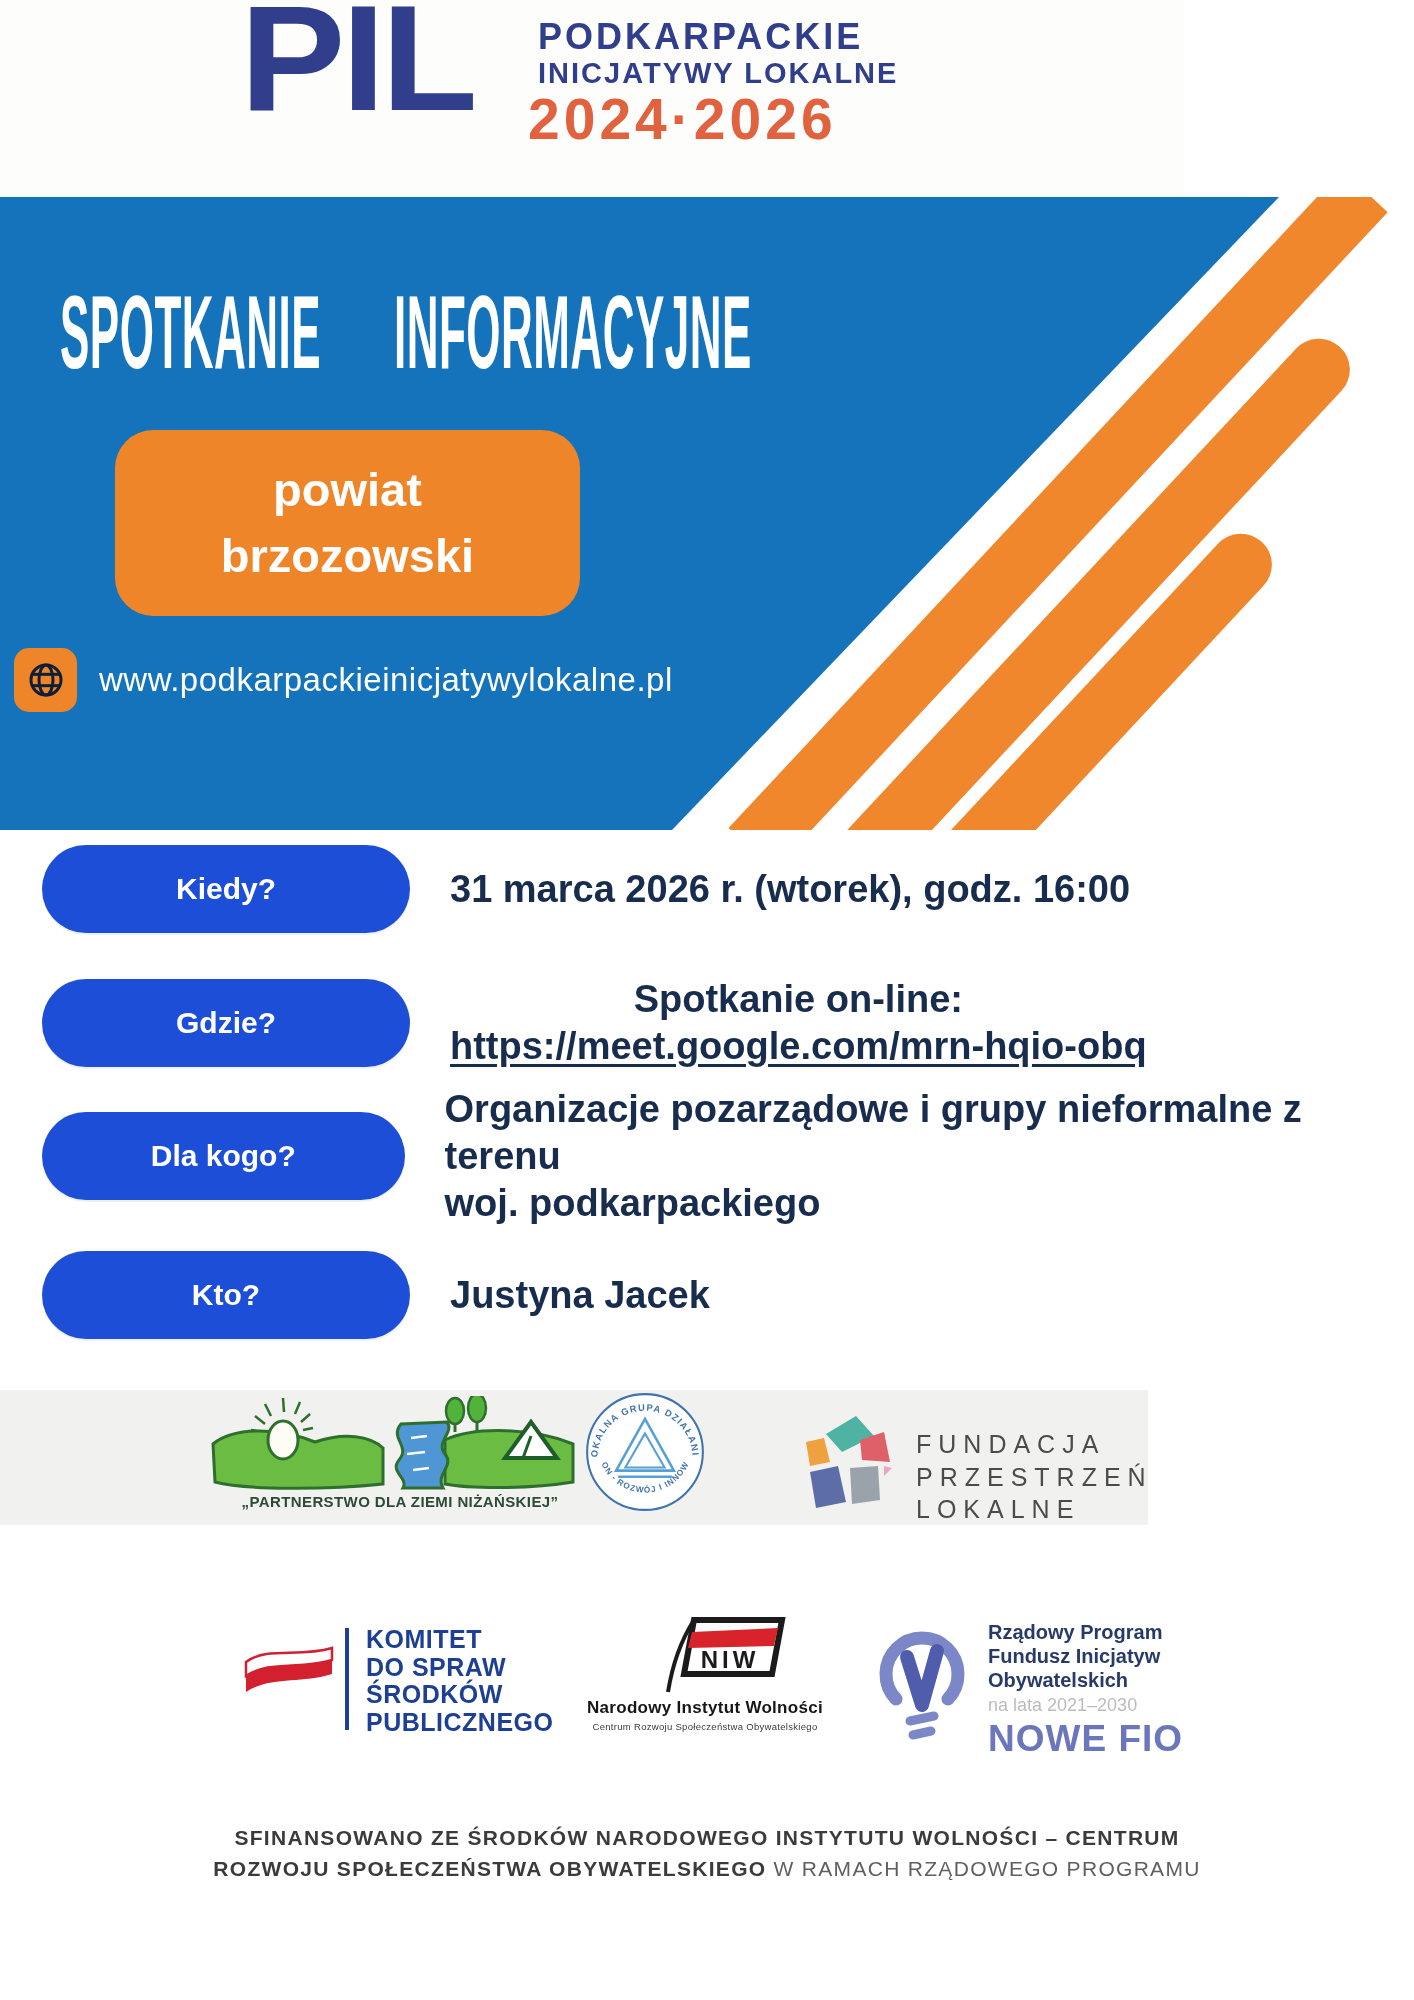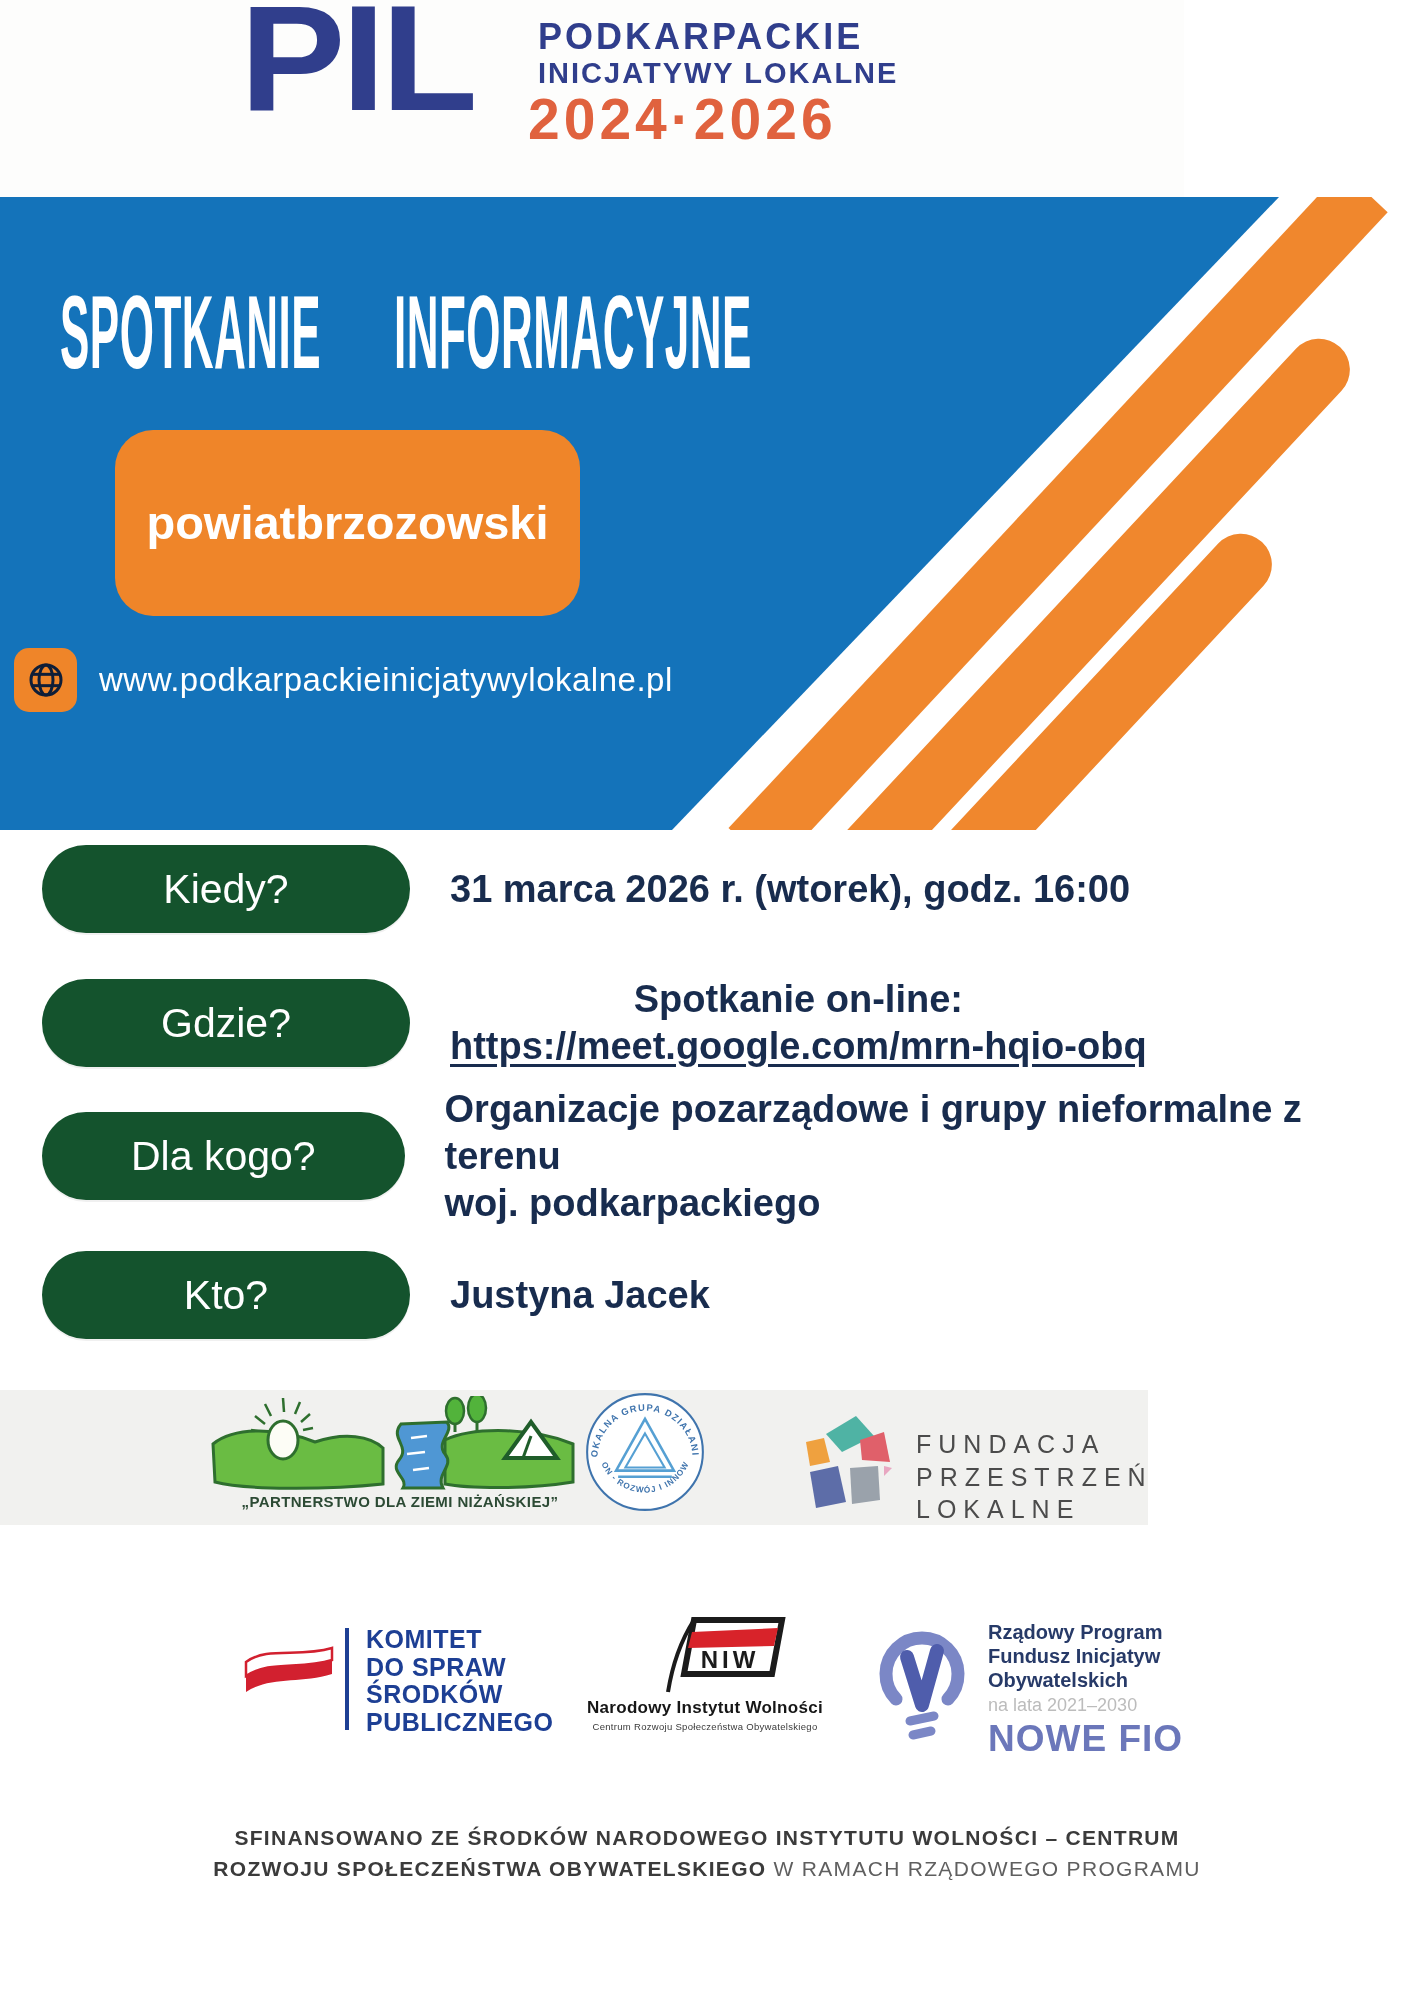--- a/index.html
+++ b/index.html
@@ -17,33 +17,33 @@
   .logo-years{position:absolute;left:528px;top:86px;font-size:57px;font-weight:800;
               color:#e0623e;letter-spacing:4px;}
 
   
   .banner{position:absolute;left:0;top:197px;width:1414px;height:633px;overflow:hidden;}
   .banner-art{position:absolute;left:0;top:0;}
   .banner-title{position:absolute;left:60px;top:84px;margin:0;color:#ffffff;font-weight:700;
                 font-size:88px;line-height:1;white-space:nowrap;word-spacing:120px;letter-spacing:1px;
                 transform:scale(.50,1.18);transform-origin:left top;}
   .region-box{position:absolute;left:115px;top:233px;width:465px;height:186px;border-radius:38px;
-              background:#ef8529;display:flex;flex-direction:row;justify-content:center;
+              background:#ef8529;display:flex;flex-direction:column;justify-content:center;
               align-items:center;}
   .region-box div{color:#ffffff;font-size:47px;font-weight:700;line-height:66px;}
   .website-row{position:absolute;left:14px;top:451px;display:flex;align-items:center;gap:22px;}
   .globe-box{width:63px;height:64px;border-radius:15px;background:#ef8529;display:flex;
              align-items:center;justify-content:center;}
   .website-url{color:#ffffff;font-size:33px;font-weight:400;letter-spacing:.5px;}
 
   
   .qa-row{position:absolute;left:42px;height:88px;display:flex;align-items:center;}
   .qa-row.r1{top:845px;} .qa-row.r2{top:979px;text-align:center;} .qa-row.r3{top:1112px;} .qa-row.r4{top:1251px;}
-  .pill{width:368px;height:88px;border-radius:44px;background:#14532d;display:flex;align-items:center;
-        justify-content:center;color:#ffffff;font-size:41px;font-weight:400;
+  .pill{width:368px;height:88px;border-radius:44px;background:#1d4ed8;display:flex;align-items:center;
+        justify-content:center;color:#ffffff;font-size:30px;font-weight:700;
         box-shadow:0 2px 0 rgba(0,0,0,.06);}
   .answer{margin-left:40px;color:#182c4e;font-size:38px;font-weight:700;line-height:47px;}
   .answer .link{text-decoration:underline;text-underline-offset:5px;color:#182c4e;}
 
   
   .partners{position:absolute;left:0;top:1390px;width:1148px;height:135px;background:#f1f1ef;}
   .partnerstwo-svg{position:absolute;left:205px;top:6px;}
   .partnerstwo-caption{position:absolute;left:185px;top:103px;width:430px;text-align:center;
                        font-size:15px;font-weight:700;color:#2c4a34;letter-spacing:.4px;}
   .stamp-svg{position:absolute;left:583px;top:0px;}

